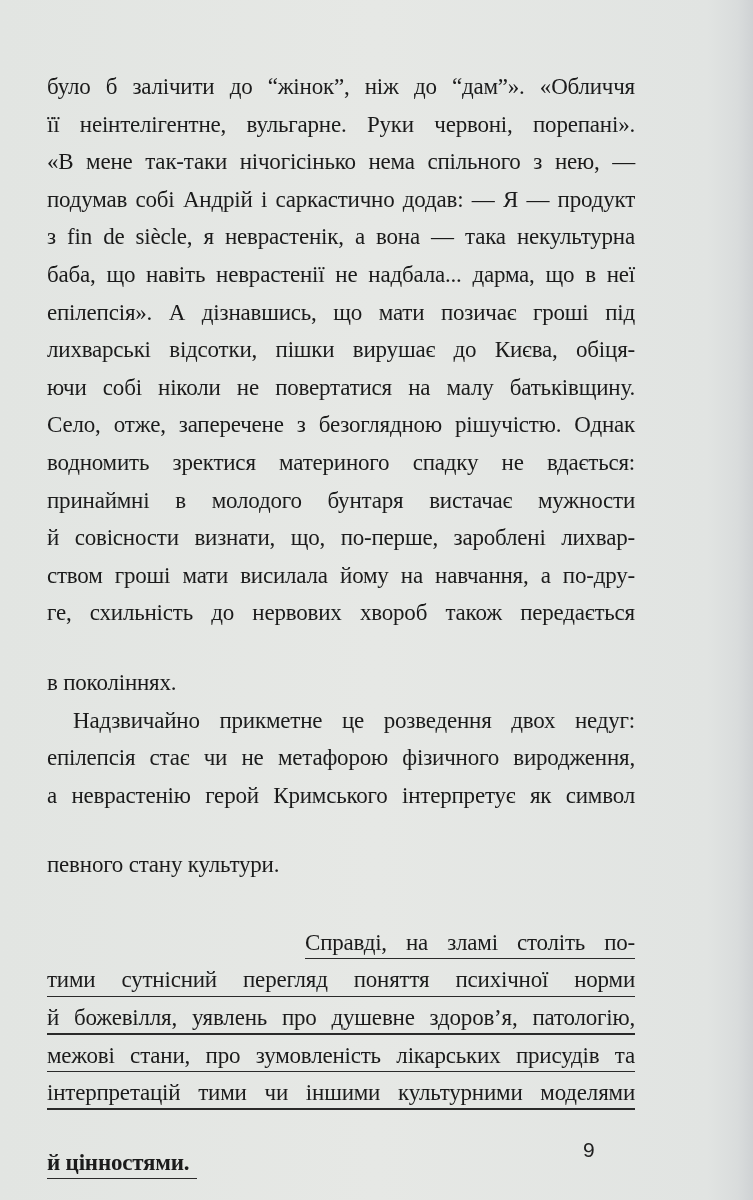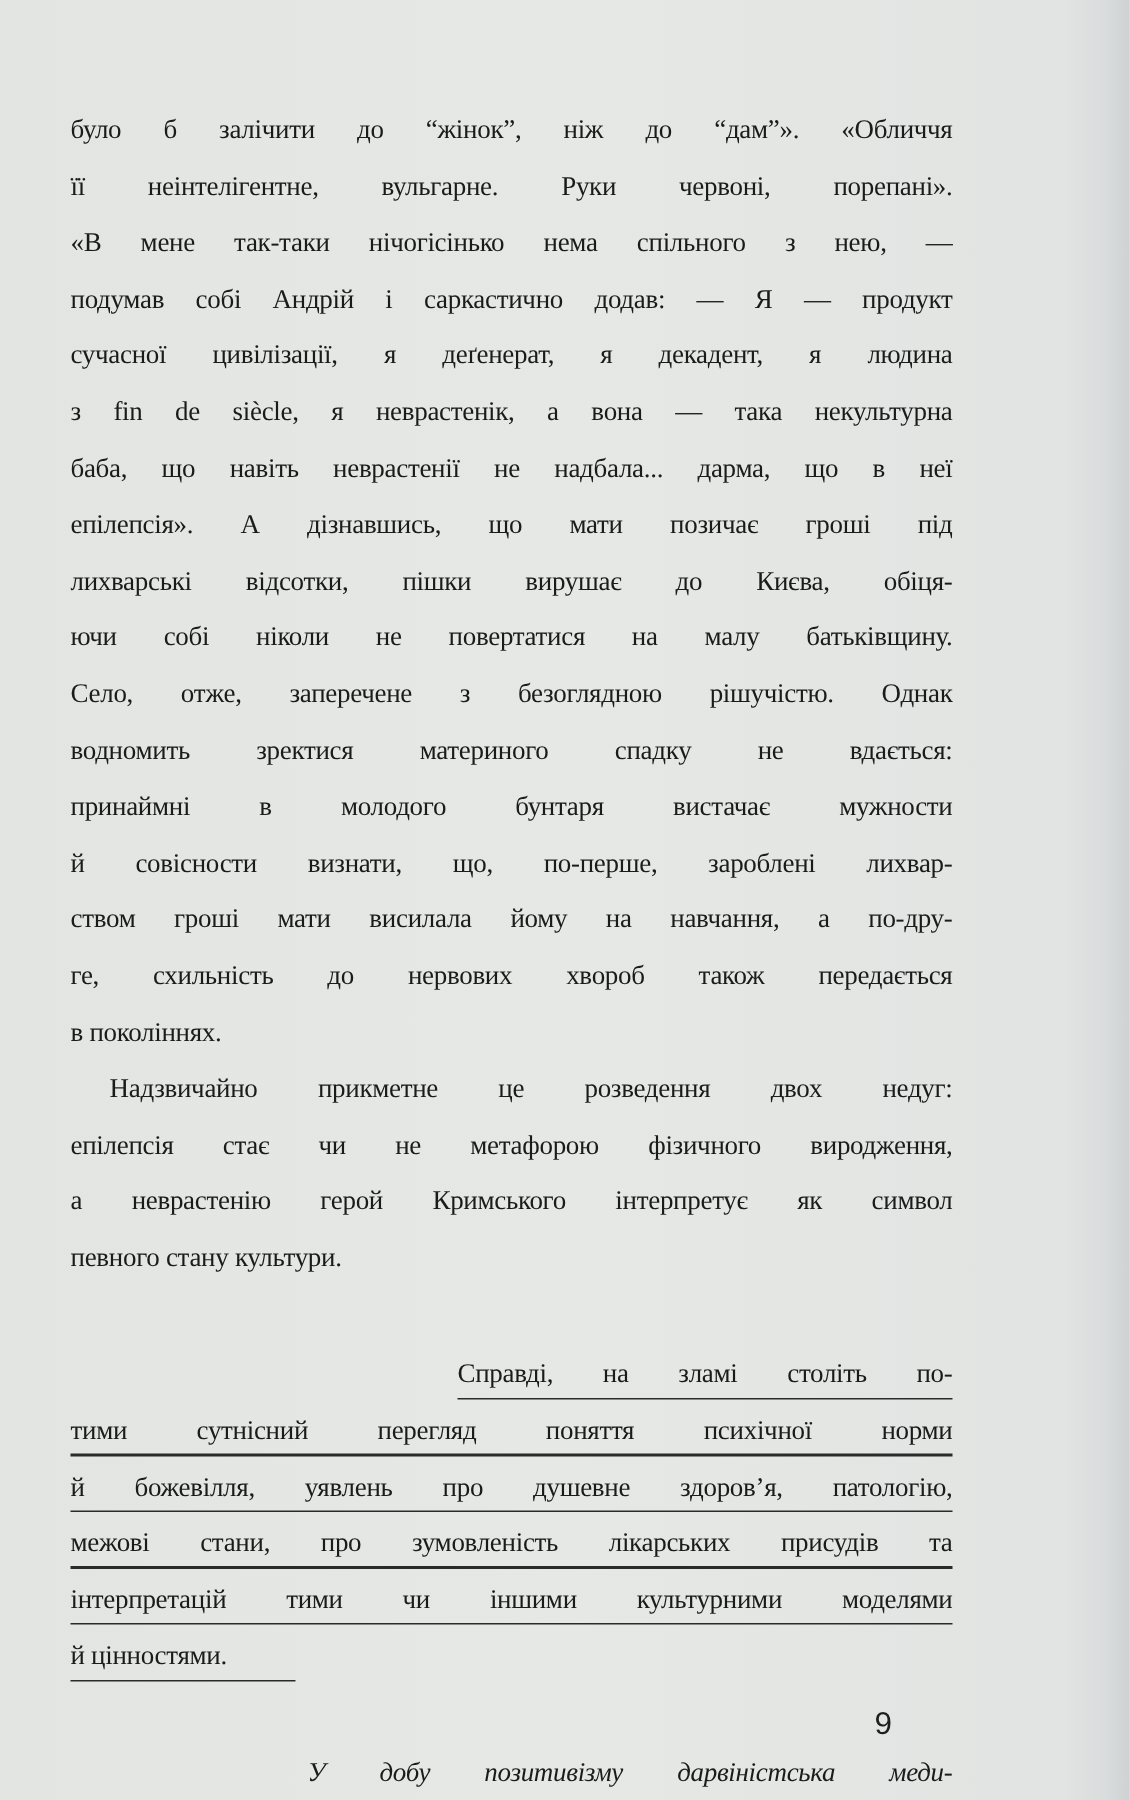--- a/index.html
+++ b/index.html
@@ -7,56 +7,55 @@
     width: 753px; height: 1200px; overflow: hidden;
     background: #e3e6e3;
     background-image: linear-gradient(90deg, #e2e5e2 0%, #e6e8e5 50%, #e1e4e2 94%, #d9dcdc 98%, #cfd2d4 100%);
     font-family: "Liberation Serif", "DejaVu Serif", serif;
     color: #1b1b1b;
     position: relative;
   }
   .page { position: absolute; left: 47px; top: 68px; width: 588px; }
   .line {
     height: 37.6px; line-height: 37.6px;
-    font-size: 18px;
+    font-size: 23px;
     white-space: nowrap;
     text-align: justify;
     text-align-last: justify;
     letter-spacing: -0.2px;
     font-stretch: condensed;
     transform-origin: left center;
   }
-  .line.last { text-align-last: left; }
+  .line.last { text-align-last: left; margin-top: 32px; }
   .line.indent { padding-left: 26px; }
   .gap-big { height: 40px; }
   .ul { position: relative; }
   .ul::after {
     content: ""; position: absolute; left: 0; right: 0; bottom: 2px;
     height: 1.4px; background: #2a2a2a;
   }
   .ul.start { margin-left: 258px; }
-  .ul.short { width: 150px; }
+  .ul.short { width: 150px; font-weight: bold; }
   .late-start { padding-left: 158px; font-style: italic; }
   .page-number {
     position: absolute; left: 583px; top: 1138px;
     font-family: "Liberation Sans", "DejaVu Sans", sans-serif;
     font-size: 21px; color: #1f1f1f;
   }
 </style>
 </head>
 <body>
 
 <div class="page">
 
   <div>
     <div class="line">було б залічити до “жінок”, ніж до “дам”». «Обличчя</div>
     <div class="line">її неінтелігентне, вульгарне. Руки червоні, порепані».</div>
     <div class="line">«В мене так-таки нічогісінько нема спільного з нею, —</div>
     <div class="line">подумав собі Андрій і саркастично додав: — Я — продукт</div>
-    <div class="line">сучасної цивілізації, я деґенерат, я декадент, я людина</div>
     <div class="line">з fin de siècle, я неврастенік, а вона — така некультурна</div>
     <div class="line">баба, що навіть неврастенії не надбала... дарма, що в неї</div>
     <div class="line">епілепсія». А дізнавшись, що мати позичає гроші під</div>
     <div class="line">лихварські відсотки, пішки вирушає до Києва, обіця-</div>
     <div class="line">ючи собі ніколи не повертатися на малу батьківщину.</div>
     <div class="line">Село, отже, заперечене з безоглядною рішучістю. Однак</div>
     <div class="line">водномить зректися материного спадку не вдається:</div>
     <div class="line">принаймні в молодого бунтаря вистачає мужности</div>
     <div class="line">й совісности визнати, що, по-перше, зароблені лихвар-</div>
     <div class="line">ством гроші мати висилала йому на навчання, а по-дру-</div>

